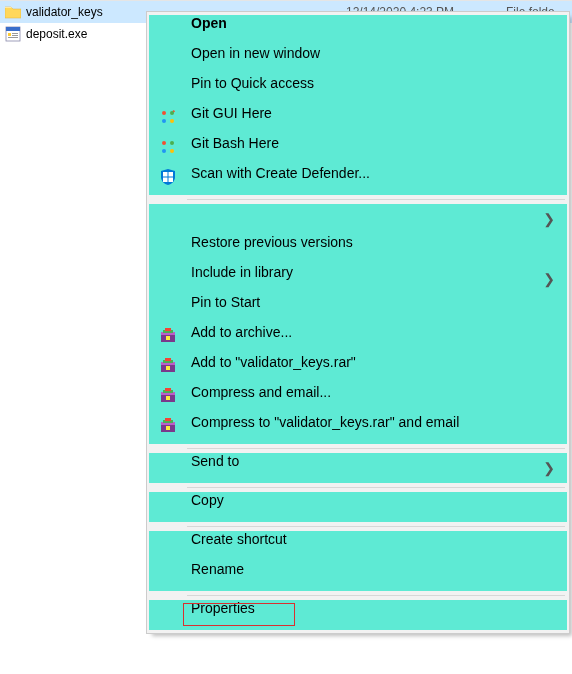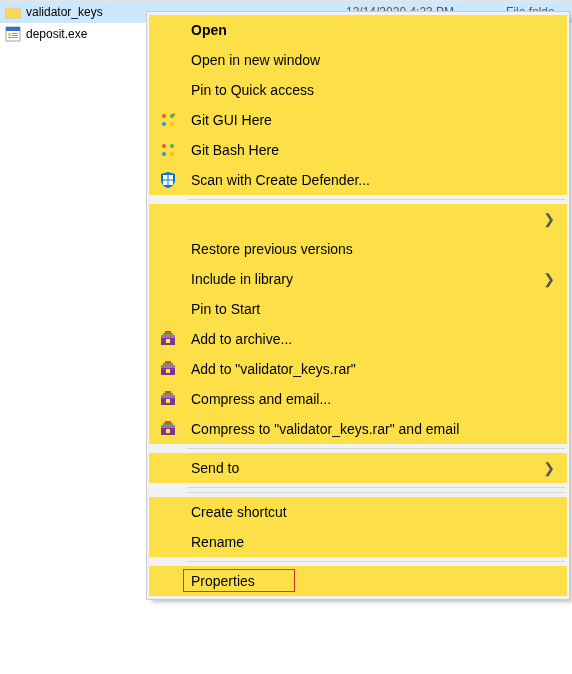--- a/index.html
+++ b/index.html
@@ -41,25 +41,25 @@
     top: 10px;
     left: 146px;
     width: 424px;
     background: #f2f2f2;
     border: 1px solid #ccc;
     box-shadow: 4px 4px 4px -2px rgba(0,0,0,0.25);
     padding: 3px 2px;
   }
   .menu-item {
     display: flex;
-    align-items: center;
+    align-items: flex-start;
     height: 30px;
     padding: 0 30px 0 4px;
     position: relative;
-    background: #fde047;
+    background: #5eead4;
     cursor: default;
   }
   .menu-icon {
     width: 30px;
     height: 24px;
     display: flex;
     align-items: center;
     justify-content: center;
     flex-shrink: 0;
   }
@@ -241,20 +241,24 @@
   <div class="menu-sep"></div>
 
   <div class="menu-item">
     <span class="spacer-icon"></span>
     <span class="menu-label">Send to</span>
     <span class="submenu-arrow">❯</span>
   </div>
 
   <div class="menu-sep"></div>
 
+  <div class="menu-item">
+    <span class="spacer-icon"></span>
+    <span class="menu-label">Copy</span>
+  </div>
 
   <div class="menu-sep"></div>
 
   <div class="menu-item">
     <span class="spacer-icon"></span>
     <span class="menu-label">Create shortcut</span>
   </div>
   <div class="menu-item">
     <span class="spacer-icon"></span>
     <span class="menu-label">Rename</span>

